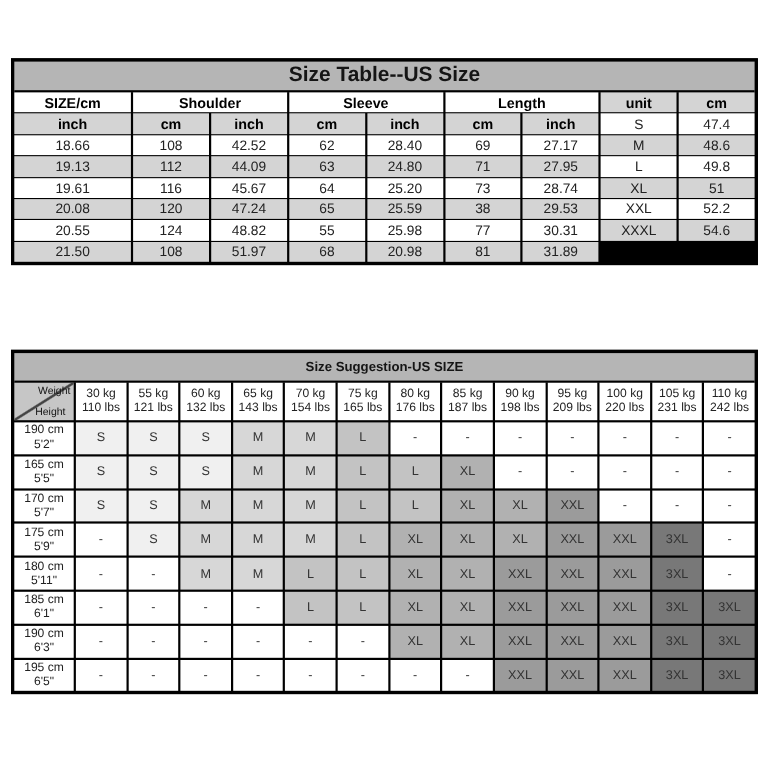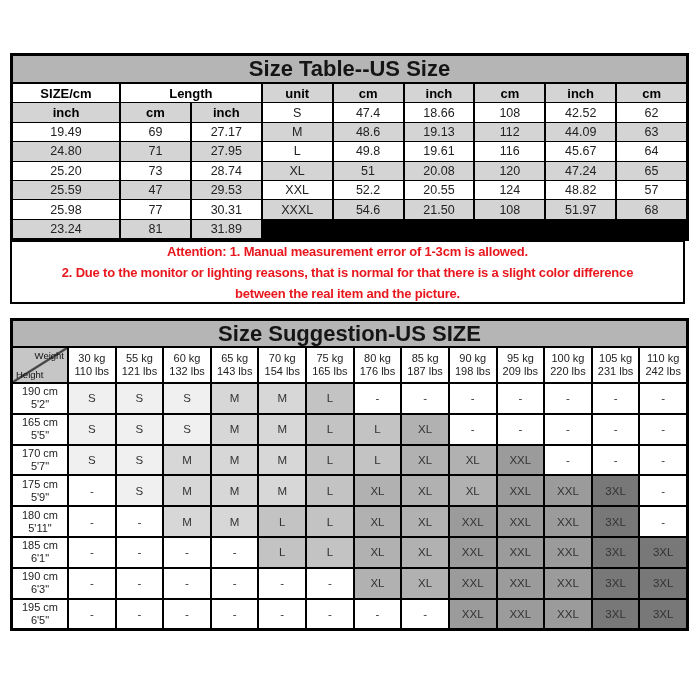--- a/index.html
+++ b/index.html
@@ -10,22 +10,22 @@
   .panel {
     position: absolute; left: 10px; width: 673px;
     border: 3px solid var(--grid-line, #000); background: var(--grid-line, #000);
   }
   .table1 { top: 53px; }
   .table2 { top: 318px; }
   .titlebar {
     background: var(--title-bar-bg, #b5b5b5); border-bottom: 2px solid var(--grid-line, #000);
     text-align: center; font-weight: bold; color: #151515;
   }
-  .t1 { height: 26px; line-height: 26px; font-size: 22px; }
-  .t2 { height: 25px; line-height: 25px; font-size: 22px; }
+  .t1 { height: 26px; line-height: 26px; font-size: 19px; }
+  .t2 { height: 25px; line-height: 25px; font-size: 12px; }
   .grid { display: grid; background: var(--grid-line, #000); }
   .g1 {
     grid-template-columns: 106px repeat(8, 1fr);
     grid-auto-rows: 18.4px; column-gap: 2px; row-gap: 1px; font-size: 12.5px;
   }
   .g2 {
     grid-template-columns: 54px repeat(13, 1fr);
     grid-template-rows: 34px repeat(8, 28.8px); gap: 2px; font-size: 11px;
   }
   .cell {
@@ -36,55 +36,57 @@
   .span2 { grid-column: span 2; }
   .u { background: var(--alt-row-bg, #d4d4d4); }
   .two { flex-direction: column; line-height: 13px; text-align: center; }
   .sug { color: #333; font-size: 11.5px; }
   .corner {
     position: relative; background-color: var(--corner-bg, #c6c6c6);
     background-image: linear-gradient(to bottom right,
       rgba(0,0,0,0) 47%, #444 49%, #444 51%, rgba(0,0,0,0) 53%);
   }
   .wlab { position: absolute; top: 2px; right: 3px; font-size: 9.5px; color: #111; }
-  .hlab { position: absolute; bottom: 2px; left: 3px; font-size: 9.5px; color: #111; }
+  .hlab { position: absolute; bottom: 2px; left: 19px; font-size: 9.5px; color: #111; }
   .attention {
     position: absolute; left: 10px; top: 240px; width: 675px; height: 64px;
     box-sizing: border-box; border: 2px solid var(--grid-line, #000);
     display: flex; flex-direction: column; align-items: center; justify-content: center;
     color: var(--attention-red, #e8171e); font-weight: bold; font-size: 13px;
     line-height: 21px; white-space: nowrap; letter-spacing: -0.2px; text-align: center;
   }
 </style>
 </head>
 <body>
 
 <div class="page">
 
   <section class="panel table1">
     <div class="titlebar t1">Size Table--US Size</div>
     <div class="grid g1" id="grid1">
         <div class="cell b">SIZE/cm</div>
+        <div class="cell b span2">Shoulder</div>
+        <div class="cell b span2">Sleeve</div>
         <div class="cell b span2">Length</div>
         <div class="cell b u">unit</div>
         <div class="cell b u">cm</div>
         <div class="cell b u">inch</div>
         <div class="cell b u">cm</div>
         <div class="cell b u">inch</div>
         <div class="cell b u">cm</div>
         <div class="cell b u">inch</div>
         <div class="cell b u">cm</div>
         <div class="cell b u">inch</div>
         <div class="cell ">S</div>
         <div class="cell ">47.4</div>
         <div class="cell ">18.66</div>
         <div class="cell ">108</div>
         <div class="cell ">42.52</div>
         <div class="cell ">62</div>
-        <div class="cell ">19.49</div>
+        <div class="cell ">28.40</div>
         <div class="cell ">69</div>
         <div class="cell ">27.17</div>
         <div class="cell  u">M</div>
         <div class="cell  u">48.6</div>
         <div class="cell  u">19.13</div>
         <div class="cell  u">112</div>
         <div class="cell  u">44.09</div>
         <div class="cell  u">63</div>
         <div class="cell  u">24.80</div>
         <div class="cell  u">71</div>
@@ -98,48 +100,43 @@
         <div class="cell ">25.20</div>
         <div class="cell ">73</div>
         <div class="cell ">28.74</div>
         <div class="cell  u">XL</div>
         <div class="cell  u">51</div>
         <div class="cell  u">20.08</div>
         <div class="cell  u">120</div>
         <div class="cell  u">47.24</div>
         <div class="cell  u">65</div>
         <div class="cell  u">25.59</div>
-        <div class="cell  u">47</div>
+        <div class="cell  u">38</div>
         <div class="cell  u">29.53</div>
         <div class="cell ">XXL</div>
         <div class="cell ">52.2</div>
         <div class="cell ">20.55</div>
         <div class="cell ">124</div>
         <div class="cell ">48.82</div>
-        <div class="cell ">57</div>
+        <div class="cell ">55</div>
         <div class="cell ">25.98</div>
         <div class="cell ">77</div>
         <div class="cell ">30.31</div>
         <div class="cell  u">XXXL</div>
         <div class="cell  u">54.6</div>
         <div class="cell  u">21.50</div>
         <div class="cell  u">108</div>
         <div class="cell  u">51.97</div>
         <div class="cell  u">68</div>
-        <div class="cell  u">23.24</div>
+        <div class="cell  u">20.98</div>
         <div class="cell  u">81</div>
         <div class="cell  u">31.89</div>
       </div>
   </section>
 
-  <section class="attention">
-    <div class="aline">Attention:  1. Manual measurement error of 1-3cm is allowed.</div>
-    <div class="aline">2. Due to the monitor or lighting reasons, that is normal for that there is a slight color difference</div>
-    <div class="aline">between the real item and the picture.</div>
-  </section>
 
   <section class="panel table2">
     <div class="titlebar t2">Size Suggestion-US SIZE</div>
     <div class="grid g2" id="grid2">
       <div class="cell corner">
         <span class="wlab">Weight</span>
         <span class="hlab">Height</span>
       </div>
     <div class="cell  two">
           <div>30 kg</div>

